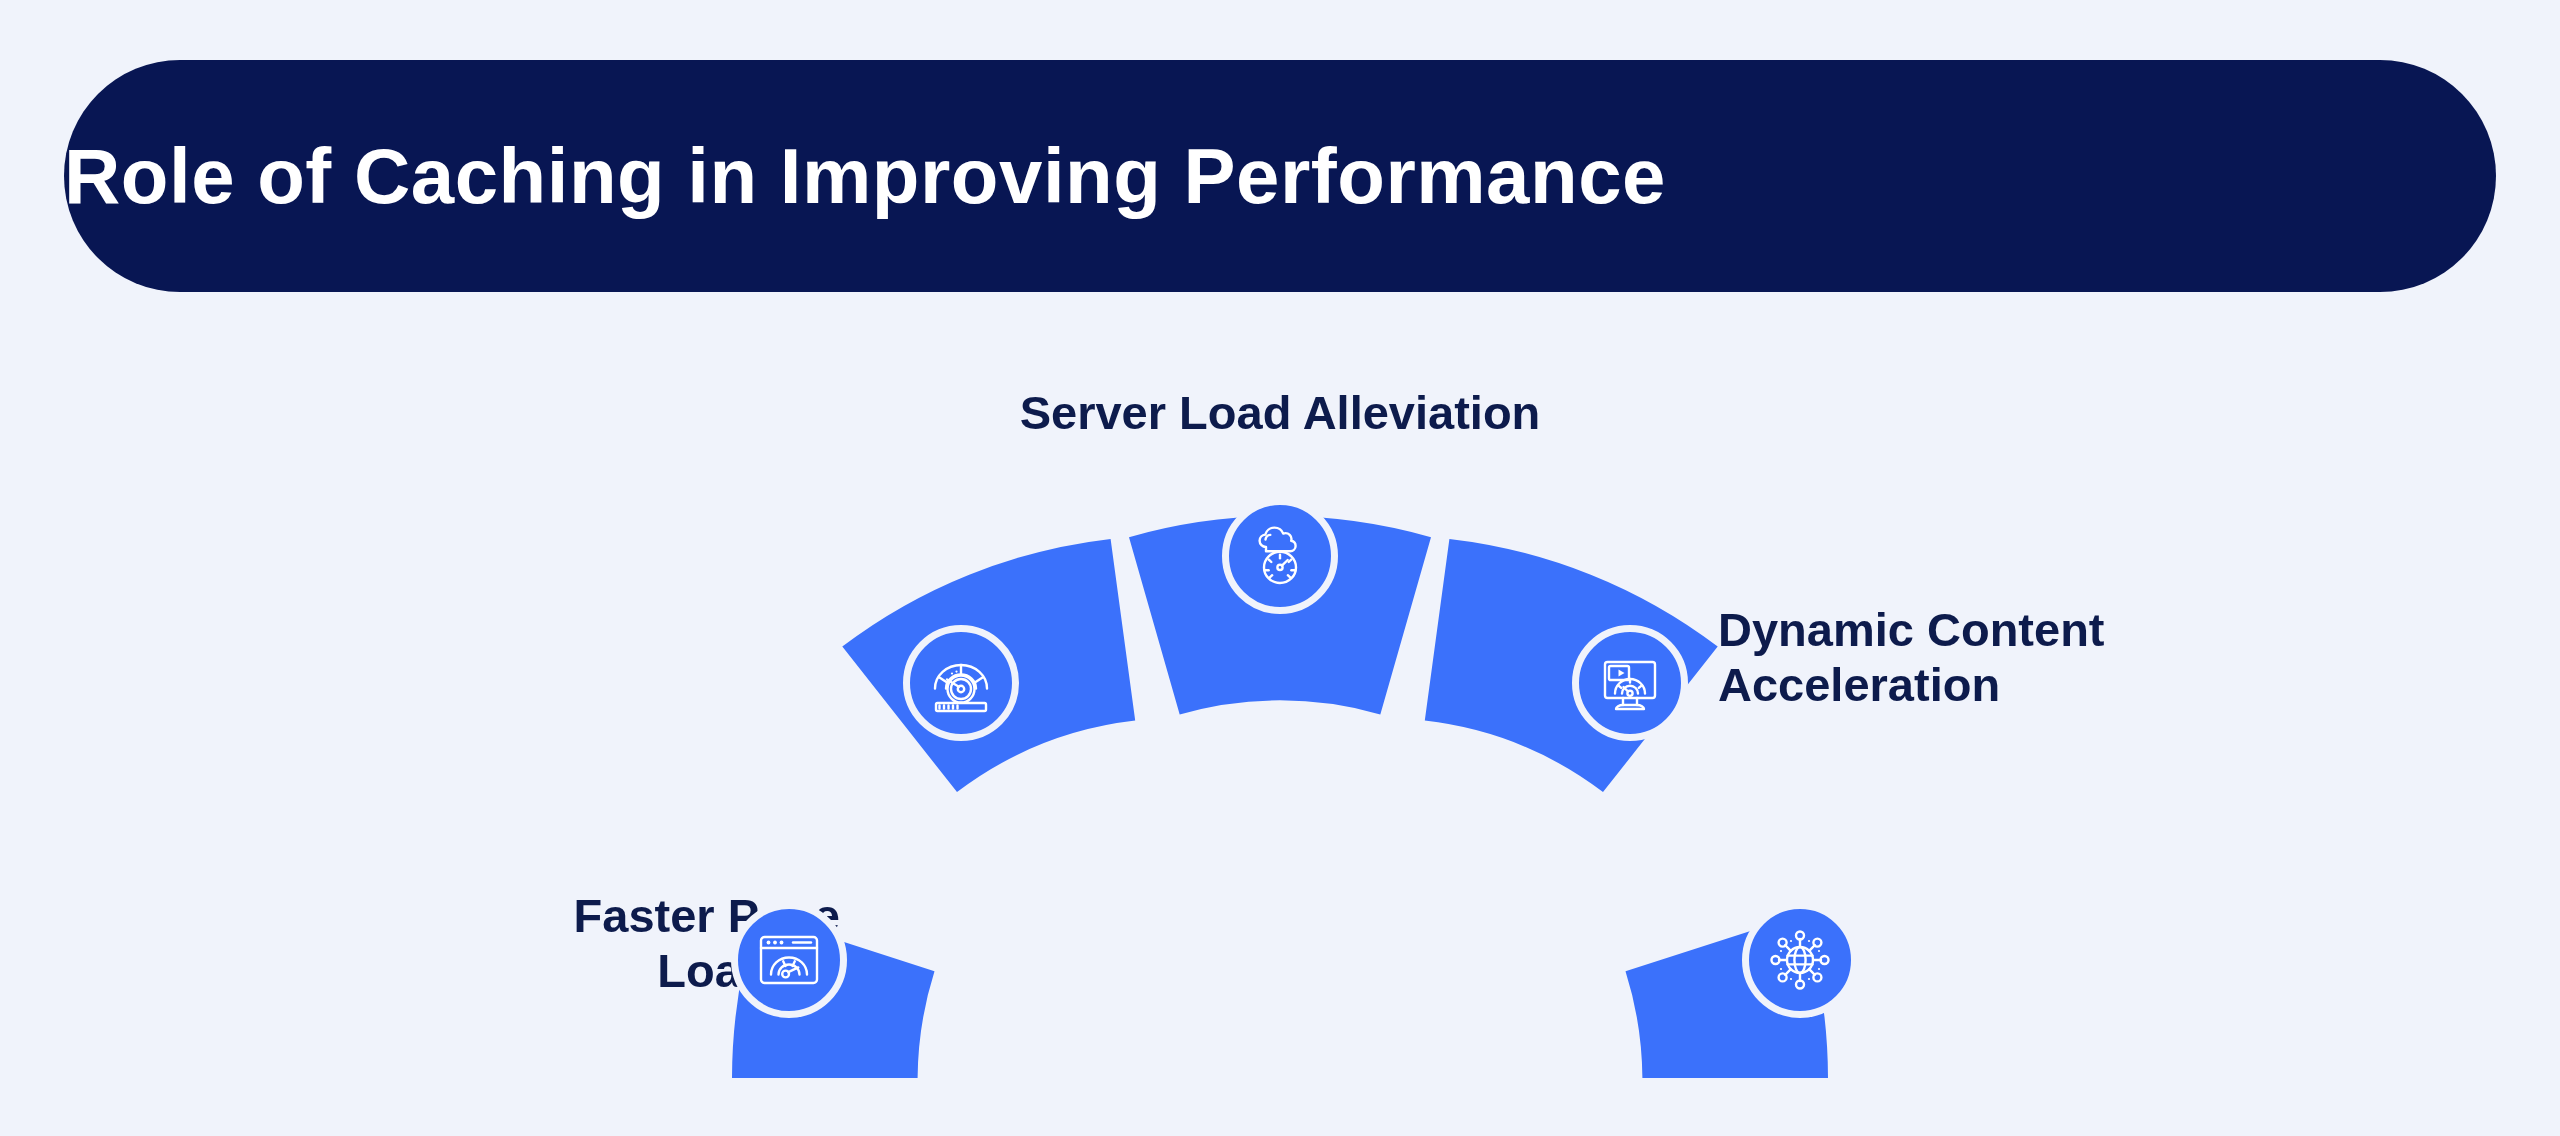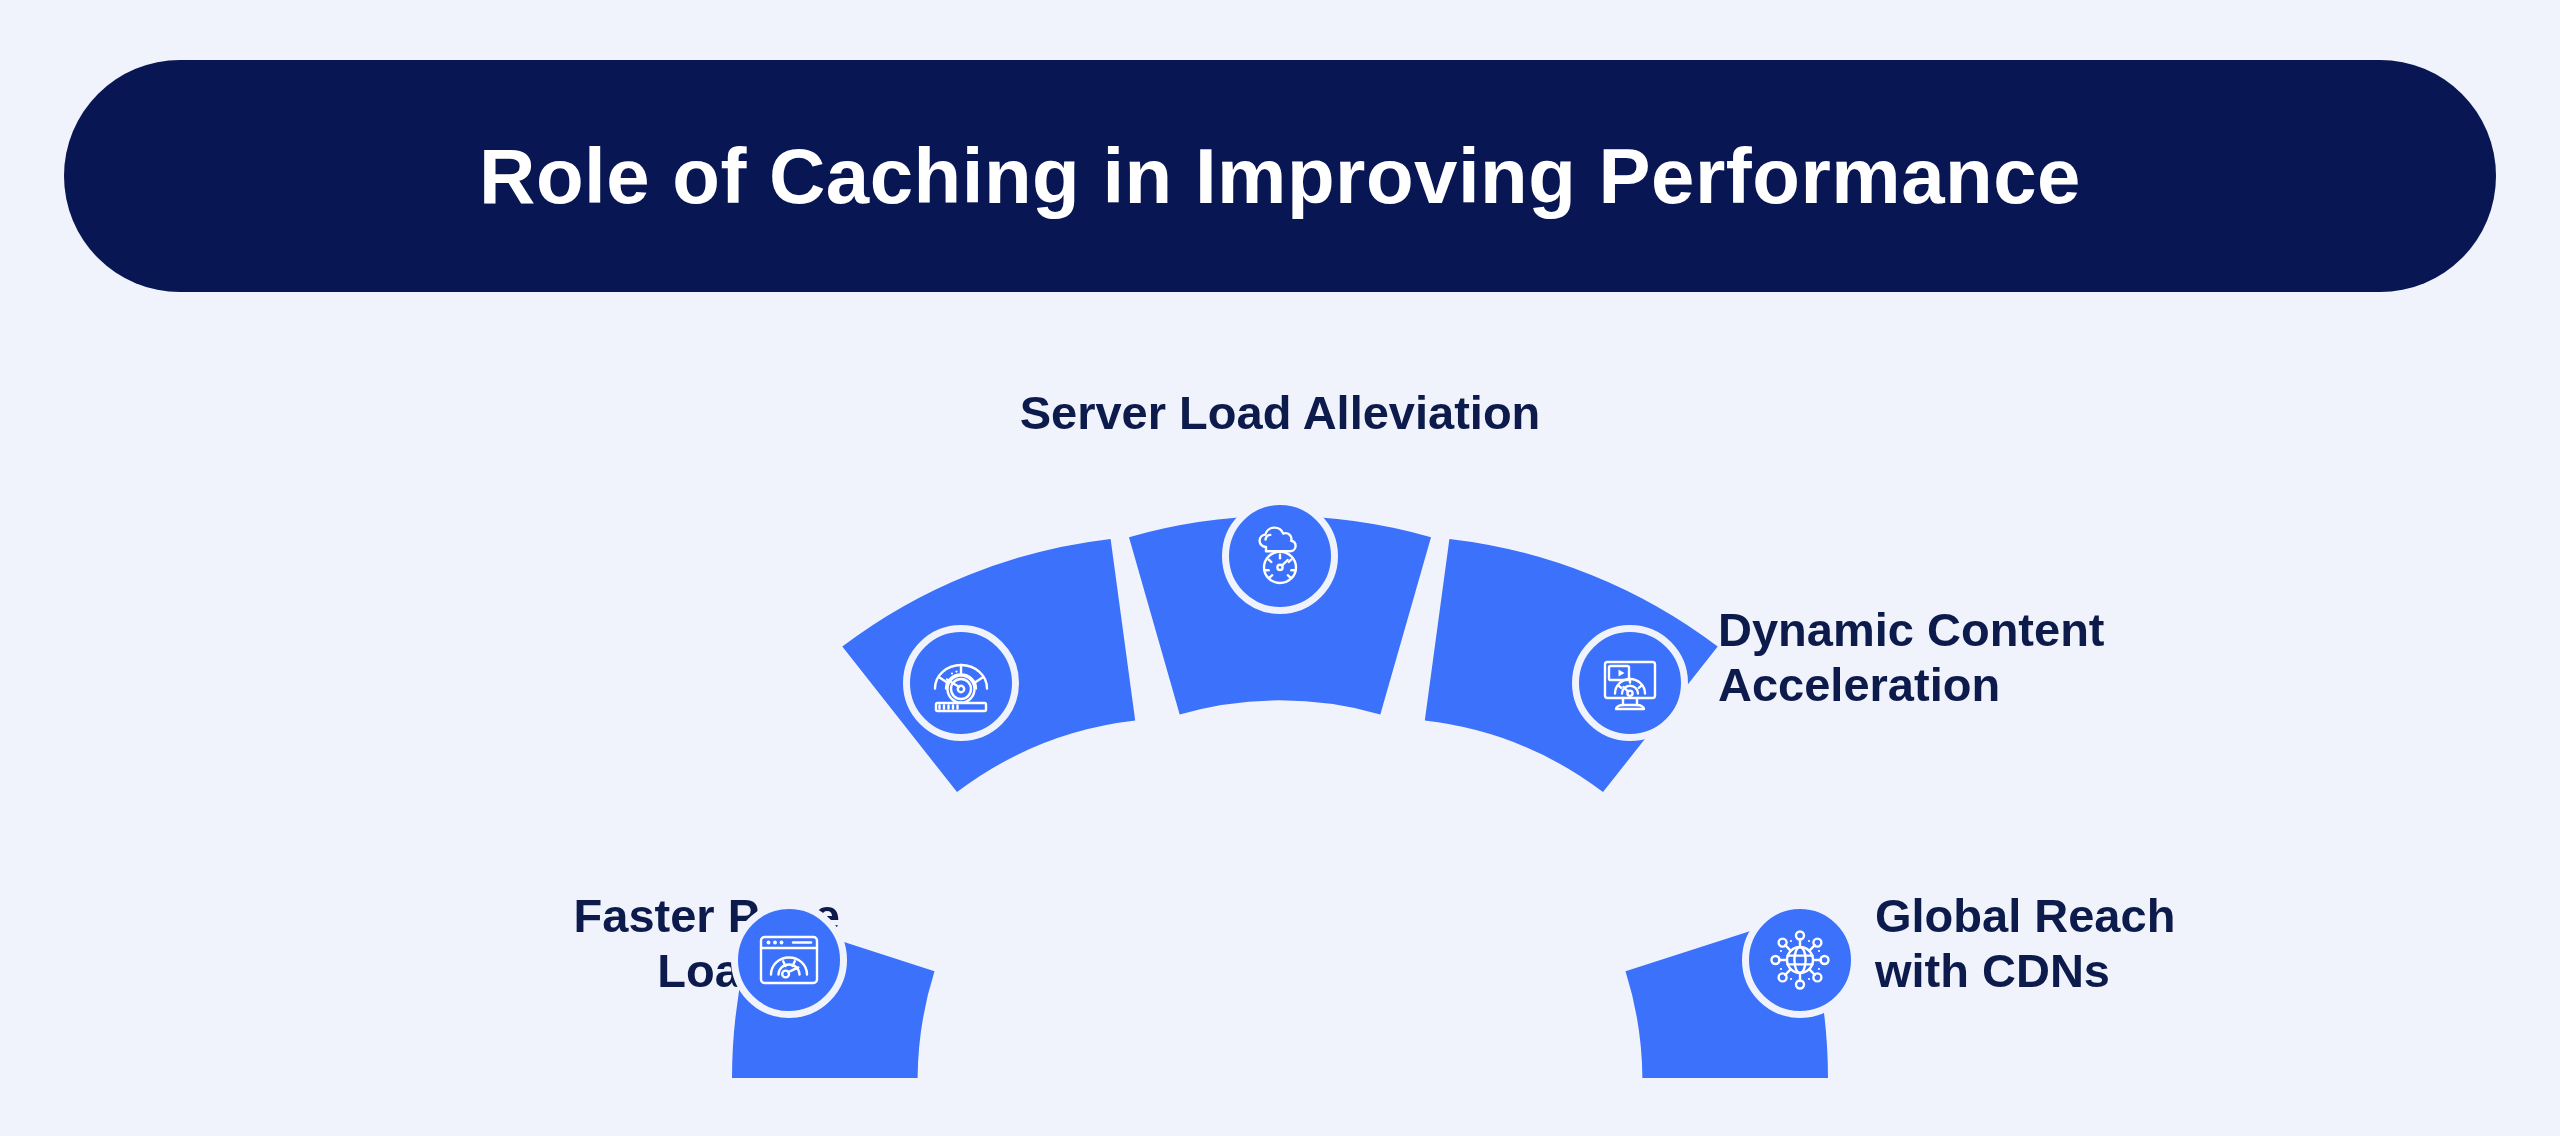--- a/index.html
+++ b/index.html
@@ -10,21 +10,21 @@
     overflow:hidden;position:relative;
   }
   #stage{position:absolute;inset:0;}
 
   
   .title-banner{
     position:absolute;left:64px;top:60px;
     width:2432px;height:232px;
     background:#081653;
     border-radius:116px;
-    display:flex;align-items:center;justify-content:center;
+    display:flex;align-items:center;justify-content:flex-start;
   }
   .title-text{
     color:#ffffff;
     font-size:78px;
     font-weight:bold;
     letter-spacing:.5px;
     line-height:1;
     text-align:center;
     white-space:nowrap;
   }
@@ -110,22 +110,20 @@
 
   <div class="label center-al lbl-server">Server Load Alleviation</div>
 
 
   <div class="label right-al lbl-faster">Faster Page
 Loading</div>
 
   <div class="label left-al lbl-dynamic">Dynamic Content
 Acceleration</div>
 
-  <div class="label left-al lbl-global">Global Reach
-with CDNs</div>
 
   <div class="icon-badge" style="left:1222px;top:498px;">
     <svg width="72" height="72" viewBox="0 0 72 72">
       <g fill="none" stroke="#ffffff" stroke-width="2.4" stroke-linecap="round" stroke-linejoin="round">
         <path d="M22 27c-3.6 0-6.4-2.8-6.4-6.2 0-3.2 2.5-5.9 5.7-6.2 1-4 4.7-7 9.1-7 4 0 7.5 2.5 8.8 6 .7-.3 1.5-.5 2.3-.5 3.3 0 6 2.6 6 5.9 0 .6-.1 1.2-.3 1.8 2.5.5 4.4 2.6 4.4 5.2 0 2.9-2.4 5.2-5.4 5.2H22z"></path>
         <path d="M21.5 19.5c.3-2.4 2.3-4.3 4.8-4.6"></path>
         <path d="M36 63c-8.8 0-16-7-16-15.6S27.2 31.8 36 31.8s16 7 16 15.6S44.8 63 36 63z"></path>
         <circle cx="36" cy="47.4" r="2.6"></circle>
         <path d="M37.9 45.6l5.8-5.6"></path>
         <path d="M36 34.8v3.4"></path>

